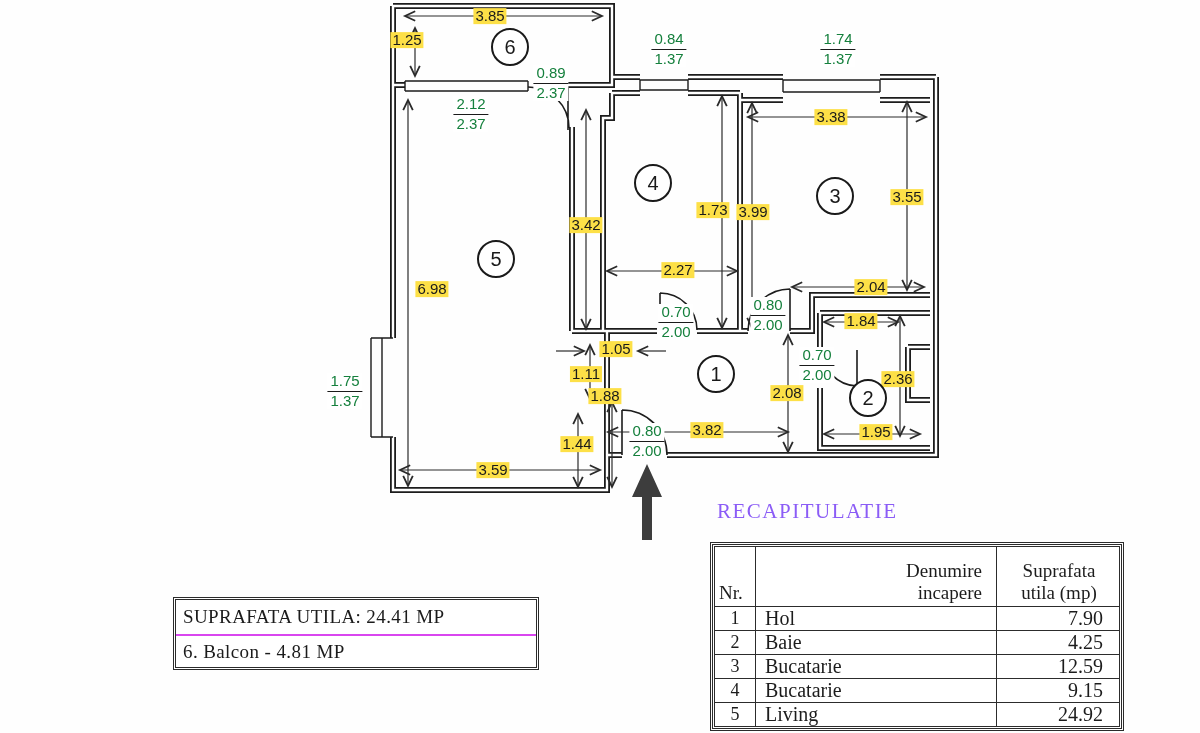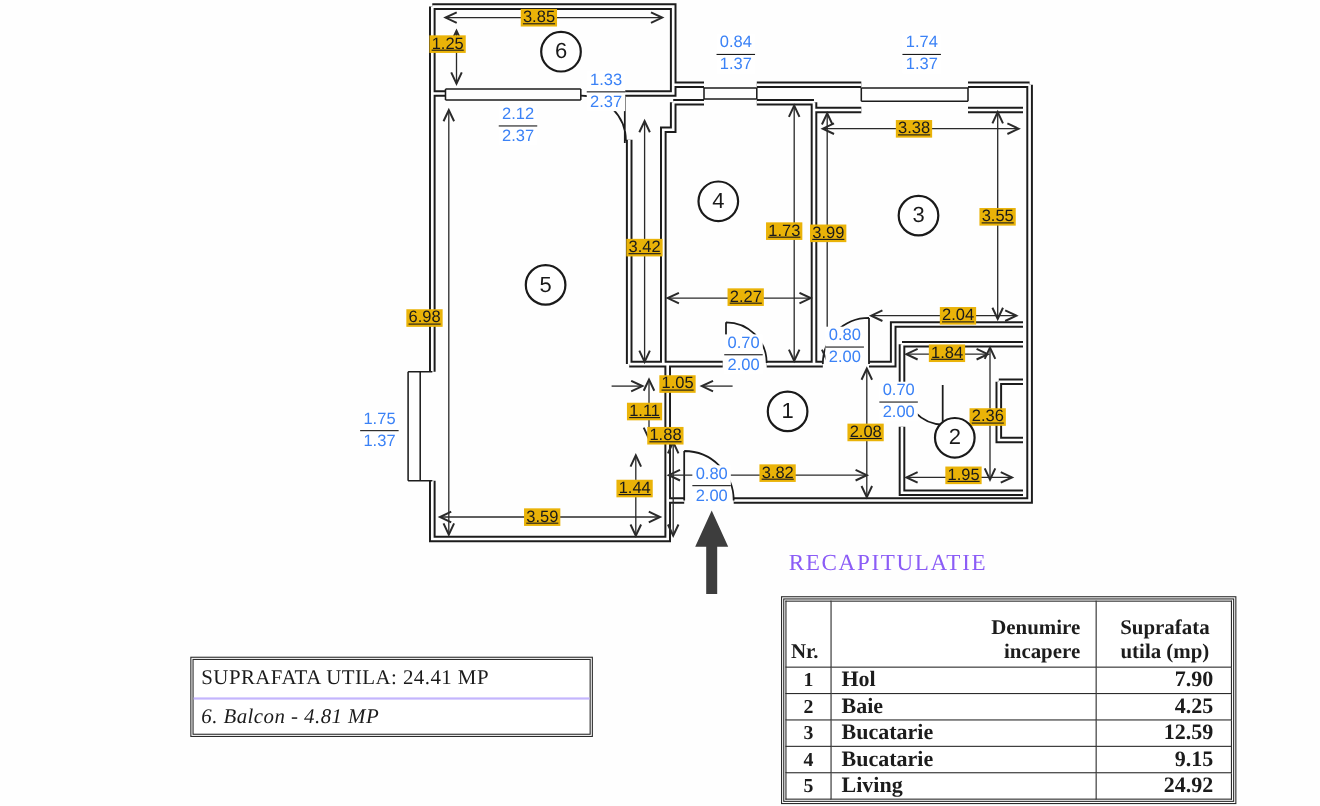--- a/index.html
+++ b/index.html
@@ -1,54 +1,54 @@
 <!DOCTYPE html>
 <html><head>
 <meta charset="utf-8">
 <style>
   html,body{margin:0;padding:0;background:#ffffff;}
   .stage{position:relative;width:1200px;height:733px;background:#fefefe;overflow:hidden;
          font-family:"Liberation Sans",sans-serif;color:#1a1a1a;}
   .plan-svg{position:absolute;left:0;top:0;}
 
   
-  .dim{position:absolute;transform:translate(-50%,-50%);background:#eab308;
-       font:15px/1.05 "Liberation Sans",sans-serif;color:#1a1a1a;padding:0 2px;white-space:nowrap;text-decoration:underline;}
+  .dim{position:absolute;transform:translate(-50%,-50%);background:#fde047;
+       font:15px/1.05 "Liberation Sans",sans-serif;color:#1a1a1a;padding:0 2px;white-space:nowrap;}
   .frac{position:absolute;transform:translate(-50%,-50%);text-align:center;background:#fff;
-        font:15px/1.1 "Liberation Sans",sans-serif;color:#3b82f6;}
+        font:15px/1.1 "Liberation Sans",sans-serif;color:#15803d;}
   .frac .fr-top{display:block;border-bottom:1.6px solid #1a1a1a;padding:0 3px 1px;}
   .frac .fr-bot{display:block;padding:1px 3px 0;}
 
   
   .room-circle{position:absolute;width:34px;height:34px;border:2px solid #1a1a1a;border-radius:50%;
        background:#fff;display:flex;align-items:center;justify-content:center;
        font:20px "Liberation Sans",sans-serif;transform:translate(-50%,-50%);}
 
   
   .recap-title{position:absolute;left:717px;top:499px;font:21px "Liberation Serif",serif;
        letter-spacing:1.5px;color:#8b5cf6;}
   .recap-wrap{position:absolute;left:710px;top:542px;width:406px;border:3px double #2b2b2b;
        background:#fff;padding:1px;}
   .recap-table{border-collapse:collapse;width:100%;font-family:"Liberation Serif",serif;color:#1c1c1c;}
-  .recap-table th,.recap-table td{border:1.8px solid #2c2c2c;font-weight:bold;}
+  .recap-table th,.recap-table td{border:1.8px solid #2c2c2c;font-weight:normal;}
   .recap-table th{vertical-align:bottom;font-size:19px;line-height:1.12;padding:2px 0 3px 0;}
   .recap-table .h-nr{width:36px;text-align:left;padding-left:4px;height:54px;}
   .recap-table .h-name{text-align:right;padding-right:14px;}
   .recap-table .h-area{width:120px;text-align:center;padding-left:2px;}
   .recap-table td{font-size:20px;height:20px;padding:0;}
   .recap-table .c-nr{text-align:center;font-size:18px;}
   .recap-table .c-name{text-align:left;padding-left:9px;}
   .recap-table .c-area{text-align:right;padding-right:16px;margin-left:16px;}
 
   
   .sum-wrap{position:absolute;left:173px;top:597px;width:360px;border:3px double #2b2b2b;background:#fff;}
   .sum-row{display:flex;align-items:center;padding-left:7px;
        font:19px "Liberation Serif",serif;letter-spacing:.4px;color:#1b1b1b;white-space:nowrap;}
   .sum-row1{height:34px;}
-  .sum-row2{height:31px;border-top:2px solid #c4b5fd;font-style:italic;}
+  .sum-row2{height:31px;border-top:2px solid #d946ef;}
   .sum-row3{height:36px;border-top:2px solid #2b2b2b;}
 </style>
 </head>
 <body>
 
 <div class="stage">
 
   <svg class="plan-svg" width="1200" height="733" viewBox="0 0 1200 733">
     <defs>
       <marker id="arr" markerWidth="12" markerHeight="12" refX="9.5" refY="5" orient="auto-start-reverse">
@@ -113,34 +113,34 @@
 
   <div class="dim" style="left:490px;top:16px">3.85</div>
   <div class="dim" style="left:407px;top:40px">1.25</div>
   <div class="dim" style="left:831px;top:117px">3.38</div>
   <div class="dim" style="left:907px;top:197px">3.55</div>
   <div class="dim" style="left:753px;top:212px">3.99</div>
   <div class="dim" style="left:713px;top:210px">1.73</div>
   <div class="dim" style="left:586px;top:225px">3.42</div>
   <div class="dim" style="left:678px;top:270px">2.27</div>
   <div class="dim" style="left:871px;top:287px">2.04</div>
-  <div class="dim" style="left:386px;top:289px">6.98</div>
+  <div class="dim" style="left:432px;top:289px">6.98</div>
   <div class="dim" style="left:493px;top:470px">3.59</div>
   <div class="dim" style="left:616px;top:349px">1.05</div>
   <div class="dim" style="left:586px;top:374px">1.11</div>
   <div class="dim" style="left:605px;top:396px">1.88</div>
   <div class="dim" style="left:577px;top:444px">1.44</div>
   <div class="dim" style="left:707px;top:430px">3.82</div>
   <div class="dim" style="left:787px;top:393px">2.08</div>
   <div class="dim" style="left:861px;top:321px">1.84</div>
   <div class="dim" style="left:898px;top:379px">2.36</div>
   <div class="dim" style="left:876px;top:432px">1.95</div>
 
   <div class="frac" style="left:551px;top:83px">
-    <span class="fr-top">1.33</span>
+    <span class="fr-top">0.89</span>
     <span class="fr-bot">2.37</span>
   </div>
   <div class="frac" style="left:471px;top:114px">
     <span class="fr-top">2.12</span>
     <span class="fr-bot">2.37</span>
   </div>
   <div class="frac" style="left:669px;top:49px">
     <span class="fr-top">0.84</span>
     <span class="fr-bot">1.37</span>
   </div>

